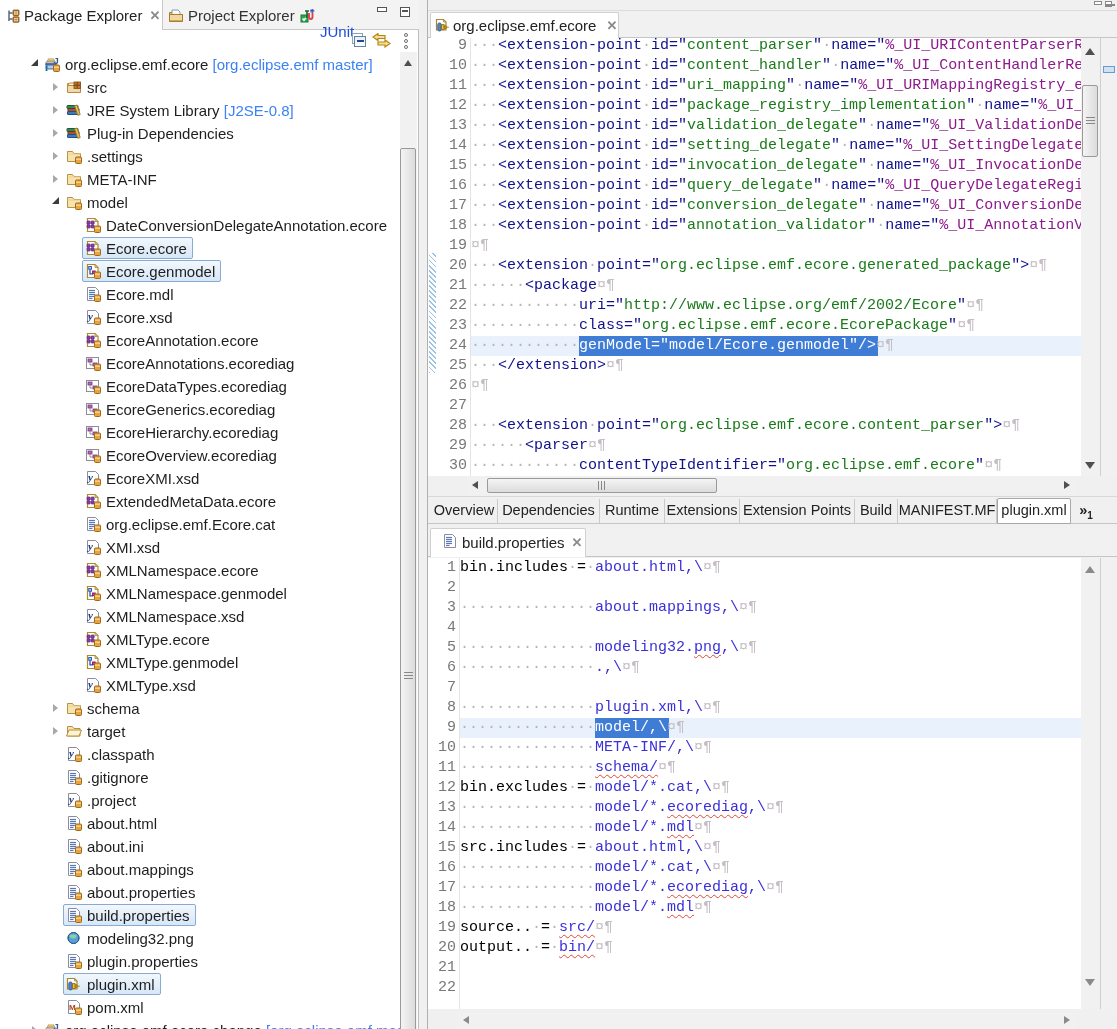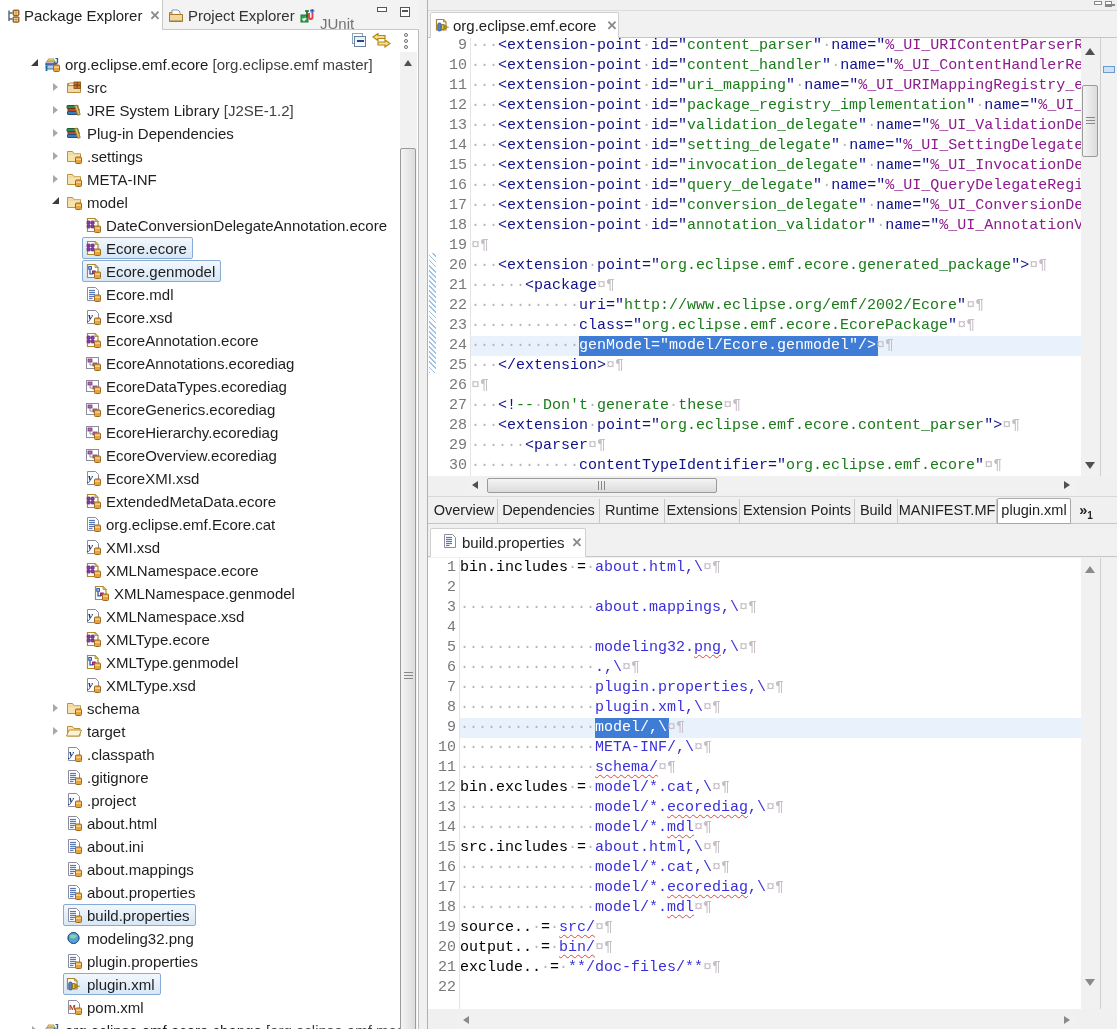--- a/index.html
+++ b/index.html
@@ -6,21 +6,21 @@
 .ic{position:absolute;width:16px;height:16px}
 .cl{position:absolute;white-space:pre;font-family:"Liberation Mono",monospace;font-size:15px;line-height:20px;color:#000;}
 .ln{position:absolute;white-space:pre;font-family:"Liberation Mono",monospace;font-size:15px;line-height:20px;color:#787878;text-align:right;width:30px;}
 .nv{color:#10108c} .gr{color:#1a7a1a} .pu{color:#8c1a8c} .cm{color:#1a7a1a}
 .bl{color:#3a30d8} .bk{color:#000} .ws{color:#b4b4b4} .pe{color:#c6bec6}
 .st{color:#fff} .sq{text-decoration:underline wavy #e04838 1px;text-underline-offset:3px;text-align:right;}
 .row{position:absolute;height:22px;display:flex;align-items:center;border:1px solid transparent;border-radius:2px;padding:0 5px 0 2px;font-size:15px;color:#1e1e1e;white-space:pre;}
 .row .ri{width:16px;height:16px;margin-right:5px;flex:none;position:relative}
 .row .ri svg{position:absolute;left:0;top:0}
 .sel{background:linear-gradient(#f2f7fc,#d7e7f7);border-color:#86abd4;}
-.dec{color:#404040}
+.dec{color:#3b82f6}
 .arr-c{position:absolute;width:0;height:0;border-left:5px solid #a8a8a8;border-top:4px solid transparent;border-bottom:4px solid transparent;}
 .arr-e{position:absolute;width:0;height:0;border-bottom:7px solid #3c3c3c;border-left:7px solid transparent;}
 .tab{position:absolute;display:flex;align-items:center;font-size:15px;color:#222;}
 .x{color:#8a8a8a;font-size:13px;margin-left:7px;font-weight:bold}
 .pgtab{position:absolute;height:24px;line-height:23px;text-align:center;font-size:14.5px;color:#222;border-right:1px solid #c9c9c9;overflow:hidden}
 .sb{position:absolute;background:#f1f1f1;}
 .thumb{position:absolute;background:linear-gradient(90deg,#f4f4f4,#dcdcdc);border:1px solid #9a9a9a;border-radius:2px;}
 .thumbh{position:absolute;background:linear-gradient(#f4f4f4,#dcdcdc);border:1px solid #9a9a9a;border-radius:2px;}
 .tri{position:absolute;width:0;height:0;}
 </style></head><body>
@@ -51,21 +51,21 @@
         <path d="M1.5 6.5 h13 v6.5 h-13z" fill="#f0d89e" stroke="#a87c2e" stroke-width="1"></path>
       </svg></div>
 <div class="tab" style="left:188px;top:4px;height:22px;color:#333">Project Explorer</div>
 <div class="ic" style="left:300px;top:8px;"><svg width="15" height="15" viewBox="0 0 15 15">
         <rect x="1" y="7" width="7" height="7" fill="#2da44e" stroke="#1a7a34" stroke-width="1"></rect>
         <path d="M2.5 10.5 l1.5 1.8 2.5 -3.2" stroke="#fff" stroke-width="1.6" fill="none"></path>
         <path d="M5 3 h4 M7 3 v5 q0 1.5 -1.5 1.5" stroke="#1a6a30" stroke-width="1.7" fill="none"></path>
         <path d="M9 5 v4 q0 2 1.75 2 t1.75 -2 v-4" stroke="#e04048" stroke-width="1.9" fill="none"></path>
         <path d="M12.2 1 v4 M10.2 2 l4 2 M14.2 2 l-4 2" stroke="#3a56b4" stroke-width="1.3"></path>
       </svg></div>
-<div class="tab" style="left:320px;top:12px;height:22px;color:#737373">JUnit</div>
+<div class="tab" style="left:320px;top:20px;height:22px;color:#1d4ed8">JUnit</div>
 <div class="abs" style="left:377px;top:7px;width:10px;height:5px;border:1.5px solid #555;background:#fff"></div>
 <div class="abs" style="left:400px;top:7px;width:10px;height:10px;border:1.5px solid #555;background:#fff"></div>
 <div class="abs" style="left:402px;top:10px;width:6px;height:1.5px;background:#555"></div>
 <div class="abs" style="left:352px;top:33px;width:11px;height:11px;border:1px solid #8ba4be;background:#fdfdfd"></div>
 <div class="abs" style="left:354px;top:36px;width:12px;height:11px;border:1px solid #68829e;background:linear-gradient(#e6f0f4,#fbfdfe)"></div>
 <div class="abs" style="left:357px;top:40px;width:7px;height:2px;background:#1e4e87"></div>
 <svg class="abs" style="left:372px;top:33px" width="19" height="15" viewBox="0 0 19 15">
       <path d="M1 4 l5 -3.5 v2 h7 v3 h-7 v2 z" fill="#f3dfa2" stroke="#b8860b" stroke-width="1.2"></path>
       <path d="M18 10.5 l-5 -3.5 v2 h-7 v3 h7 v2 z" fill="#f3dfa2" stroke="#b8860b" stroke-width="1.2"></path>
     </svg>
@@ -96,21 +96,21 @@
             <rect x="8" y="6.5" width="3" height="3"></rect>
             <rect x="11.5" y="6.5" width="3" height="3"></rect>
           </g>
         </svg></span><span>src</span></div>
 <div class="arr-c" style="left:53px;top:106px"></div>
 <div class="row" style="left:63px;top:99px"><span class="ri"><svg width="16" height="16" viewBox="0 0 16 16">
           <rect x="1" y="3.5" width="11" height="3" rx="0.5" fill="#2e8b57" stroke="#1a5c38" stroke-width="1"></rect>
           <rect x="2" y="6.5" width="11" height="3" rx="0.5" fill="#b05030" stroke="#703018" stroke-width="1"></rect>
           <rect x="1.5" y="9.5" width="11" height="3" rx="0.5" fill="#3a7abd" stroke="#235084" stroke-width="1"></rect>
           <path d="M11 3 l3.2 9.5 -2.4 0.8 -3.2-9.5z" fill="#e8c060" stroke="#9a7a28" stroke-width="1"></path>
-        </svg></span><span>JRE System Library</span><span class="dec"> [J2SE-1.2]</span></div>
+        </svg></span><span>JRE System Library</span><span class="dec"> [J2SE-0.8]</span></div>
 <div class="arr-c" style="left:53px;top:129px"></div>
 <div class="row" style="left:63px;top:122px"><span class="ri"><svg width="16" height="16" viewBox="0 0 16 16">
           <rect x="1" y="3.5" width="11" height="3" rx="0.5" fill="#2e8b57" stroke="#1a5c38" stroke-width="1"></rect>
           <rect x="2" y="6.5" width="11" height="3" rx="0.5" fill="#b05030" stroke="#703018" stroke-width="1"></rect>
           <rect x="1.5" y="9.5" width="11" height="3" rx="0.5" fill="#3a7abd" stroke="#235084" stroke-width="1"></rect>
           <path d="M11 3 l3.2 9.5 -2.4 0.8 -3.2-9.5z" fill="#e8c060" stroke="#9a7a28" stroke-width="1"></path>
         </svg></span><span>Plug-in Dependencies</span></div>
 <div class="arr-c" style="left:53px;top:152px"></div>
 <div class="row" style="left:63px;top:145px"><span class="ri"><svg width="16" height="16" viewBox="0 0 16 16">
           <path d="M1.5 3.5 h5 l1.5 2 h6.5 v8 h-13 z" fill="#f7e3ae" stroke="#b8903e" stroke-width="1"></path>
@@ -324,21 +324,21 @@
             <rect x="2" y="4" width="3.2" height="3.2" rx="0.8"></rect>
             <rect x="6" y="4" width="3.2" height="3.2" rx="0.8"></rect>
             <rect x="2" y="7.8" width="3.2" height="3.2" rx="0.8"></rect>
             <rect x="6" y="7.8" width="3.2" height="3.2" rx="0.8"></rect>
           </g>
           <g>
             <rect x="9.5" y="9" width="6" height="6.5" rx="1" fill="#e8a33d" stroke="#9e6a1e" stroke-width="1"></rect>
             <rect x="10" y="10.6" width="5" height="1.2" fill="#fcd9a0"></rect>
           </g>
         </svg></span><span>XMLNamespace.ecore</span></div>
-<div class="row" style="left:90px;top:582px"><span class="ri"><svg width="16" height="16" viewBox="0 0 16 16">
+<div class="row" style="left:82px;top:582px"><span class="ri"><svg width="16" height="16" viewBox="0 0 16 16">
           <path d="M2.5 1.5 h7.5 l3 3 v10 h-10.5 z" fill="#fff" stroke="#ab8b2e" stroke-width="1.2"></path>
           <path d="M10 1.5 l3 3 h-3z" fill="#e6d49a" stroke="#ab8b2e" stroke-width="0.8"></path>
           <rect x="3.8" y="3.6" width="2.6" height="2.6" fill="#eef4fc" stroke="#2a56b0" stroke-width="1.1"></rect>
           <path d="M5 6.5 v4.4 h3" stroke="#2a56b0" stroke-width="1.3" fill="none"></path>
           <rect x="7.6" y="8" width="2.6" height="2.6" fill="#c83ca0" stroke="#8c1a6e" stroke-width="1"></rect>
           <g>
             <rect x="9.5" y="9" width="6" height="6.5" rx="1" fill="#e8a33d" stroke="#9e6a1e" stroke-width="1"></rect>
             <rect x="10" y="10.6" width="5" height="1.2" fill="#fcd9a0"></rect>
           </g>
         </svg></span><span>XMLNamespace.genmodel</span></div>
@@ -604,21 +604,20 @@
 <div class="cl" style="left:43px;top:258px"><span class="ws">············</span><span class="nv">uri="</span><span class="gr">http://www.eclipse.org/emf/2002/Ecore</span><span class="nv">"</span><span class="pe">¤¶</span></div>
 <div class="ln" style="left:9px;top:278px">23</div>
 <div class="cl" style="left:43px;top:278px"><span class="ws">············</span><span class="nv">class="</span><span class="gr">org.eclipse.emf.ecore.EcorePackage</span><span class="nv">"</span><span class="pe">¤¶</span></div>
 <div class="ln" style="left:9px;top:298px">24</div>
 <div class="cl" style="left:43px;top:298px"><span class="ws">············</span><span class="st">genModel="model/Ecore.genmodel"/&gt;</span><span class="pe">¤¶</span></div>
 <div class="ln" style="left:9px;top:318px">25</div>
 <div class="cl" style="left:43px;top:318px"><span class="ws">···</span><span class="nv">&lt;/extension&gt;</span><span class="pe">¤¶</span></div>
 <div class="ln" style="left:9px;top:338px">26</div>
 <div class="cl" style="left:43px;top:338px"><span class="pe">¤¶</span></div>
 <div class="ln" style="left:9px;top:358px">27</div>
-<div class="cl" style="left:43px;top:358px"><span class="ws">···</span><span class="nv">&lt;!</span><span class="cm">--</span><span class="ws">·</span><span class="cm">Don't</span><span class="ws">·</span><span class="cm">generate</span><span class="ws">·</span><span class="cm">these</span><span class="pe">¤¶</span></div>
 <div class="ln" style="left:9px;top:378px">28</div>
 <div class="cl" style="left:43px;top:378px"><span class="ws">···</span><span class="nv">&lt;extension</span><span class="ws">·</span><span class="nv">point="</span><span class="gr">org.eclipse.emf.ecore.content_parser</span><span class="nv">"&gt;</span><span class="pe">¤¶</span></div>
 <div class="ln" style="left:9px;top:398px">29</div>
 <div class="cl" style="left:43px;top:398px"><span class="ws">······</span><span class="nv">&lt;parser</span><span class="pe">¤¶</span></div>
 <div class="ln" style="left:9px;top:418px">30</div>
 <div class="cl" style="left:43px;top:418px"><span class="ws">············</span><span class="nv">contentTypeIdentifier="</span><span class="gr">org.eclipse.emf.ecore</span><span class="nv">"</span><span class="pe">¤¶</span></div>
 </div>
 <div class="sb" style="left:653px;top:38px;width:18px;height:438px"></div>
 <div class="tri" style="left:657px;top:48px;border-left:5px solid transparent;border-right:5px solid transparent;border-bottom:7px solid #505050"></div>
 <div class="thumb" style="left:654px;top:85px;width:16px;height:72px"></div>
@@ -666,21 +665,20 @@
 <div class="cl" style="left:32px;top:0px"><span class="bk">bin.includes</span><span class="ws">·</span><span class="bk">=</span><span class="ws">·</span><span class="bl">about.html,\</span><span class="pe">¤¶</span></div>
 <div class="ln" style="left:-2px;top:20px">2</div>
 <div class="ln" style="left:-2px;top:40px">3</div>
 <div class="cl" style="left:32px;top:40px"><span class="ws">···············</span><span class="bl">about.mappings,\</span><span class="pe">¤¶</span></div>
 <div class="ln" style="left:-2px;top:60px">4</div>
 <div class="ln" style="left:-2px;top:80px">5</div>
 <div class="cl" style="left:32px;top:80px"><span class="ws">···············</span><span class="bl">modeling32.</span><span class="bl sq">png</span><span class="bl">,\</span><span class="pe">¤¶</span></div>
 <div class="ln" style="left:-2px;top:100px">6</div>
 <div class="cl" style="left:32px;top:100px"><span class="ws">···············</span><span class="bl">.,\</span><span class="pe">¤¶</span></div>
 <div class="ln" style="left:-2px;top:120px">7</div>
-<div class="cl" style="left:32px;top:120px"><span class="ws">···············</span><span class="bl">plugin.properties,\</span><span class="pe">¤¶</span></div>
 <div class="ln" style="left:-2px;top:140px">8</div>
 <div class="cl" style="left:32px;top:140px"><span class="ws">···············</span><span class="bl">plugin.xml,\</span><span class="pe">¤¶</span></div>
 <div class="ln" style="left:-2px;top:160px">9</div>
 <div class="cl" style="left:32px;top:160px"><span class="ws">···············</span><span class="st">model/,\</span><span class="pe">¤¶</span></div>
 <div class="ln" style="left:-2px;top:180px">10</div>
 <div class="cl" style="left:32px;top:180px"><span class="ws">···············</span><span class="bl">META-INF/,\</span><span class="pe">¤¶</span></div>
 <div class="ln" style="left:-2px;top:200px">11</div>
 <div class="cl" style="left:32px;top:200px"><span class="ws">···············</span><span class="bl sq">schema/</span><span class="pe">¤¶</span></div>
 <div class="ln" style="left:-2px;top:220px">12</div>
 <div class="cl" style="left:32px;top:220px"><span class="bk">bin.excludes</span><span class="ws">·</span><span class="bk">=</span><span class="ws">·</span><span class="bl">model/*.cat,\</span><span class="pe">¤¶</span></div>
@@ -694,21 +692,20 @@
 <div class="cl" style="left:32px;top:300px"><span class="ws">···············</span><span class="bl">model/*.cat,\</span><span class="pe">¤¶</span></div>
 <div class="ln" style="left:-2px;top:320px">17</div>
 <div class="cl" style="left:32px;top:320px"><span class="ws">···············</span><span class="bl">model/*.</span><span class="bl sq">ecorediag</span><span class="bl">,\</span><span class="pe">¤¶</span></div>
 <div class="ln" style="left:-2px;top:340px">18</div>
 <div class="cl" style="left:32px;top:340px"><span class="ws">···············</span><span class="bl">model/*.</span><span class="bl sq">mdl</span><span class="pe">¤¶</span></div>
 <div class="ln" style="left:-2px;top:360px">19</div>
 <div class="cl" style="left:32px;top:360px"><span class="bk">source..</span><span class="ws">·</span><span class="bk">=</span><span class="ws">·</span><span class="bl sq">src/</span><span class="pe">¤¶</span></div>
 <div class="ln" style="left:-2px;top:380px">20</div>
 <div class="cl" style="left:32px;top:380px"><span class="bk">output..</span><span class="ws">·</span><span class="bk">=</span><span class="ws">·</span><span class="bl sq">bin/</span><span class="pe">¤¶</span></div>
 <div class="ln" style="left:-2px;top:400px">21</div>
-<div class="cl" style="left:32px;top:400px"><span class="bk">exclude..</span><span class="ws">·</span><span class="bk">=</span><span class="ws">·</span><span class="bl">**/doc-files/**</span><span class="pe">¤¶</span></div>
 <div class="ln" style="left:-2px;top:420px">22</div>
 <div class="cl" style="left:32px;top:420px"></div>
 </div>
 <div class="sb" style="left:653px;top:558px;width:18px;height:451px"></div>
 <div class="tri" style="left:657px;top:566px;border-left:5px solid transparent;border-right:5px solid transparent;border-bottom:7px solid #8a8a8a"></div>
 <div class="tri" style="left:657px;top:979px;border-left:5px solid transparent;border-right:5px solid transparent;border-top:7px solid #8a8a8a"></div>
 <div class="sb" style="left:672px;top:558px;width:18px;height:451px;border-left:1px solid #d0d0d0"></div>
 <div class="sb" style="left:30px;top:1013px;width:619px;height:16px"></div>
 <div class="tri" style="left:35px;top:1016px;border-top:4.5px solid transparent;border-bottom:4.5px solid transparent;border-right:6px solid #8a8a8a"></div>
 <div class="tri" style="left:636px;top:1016px;border-top:4.5px solid transparent;border-bottom:4.5px solid transparent;border-left:6px solid #8a8a8a"></div>

